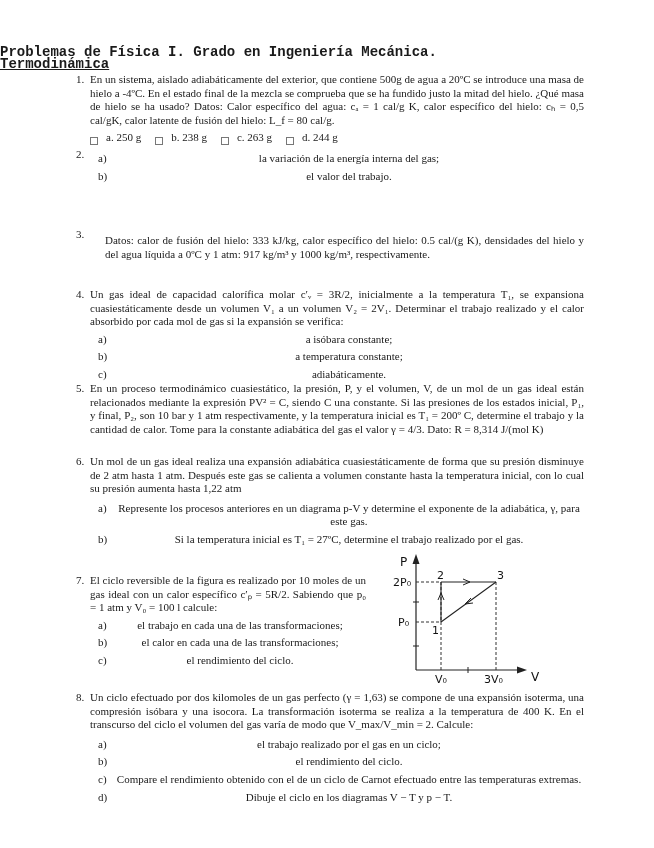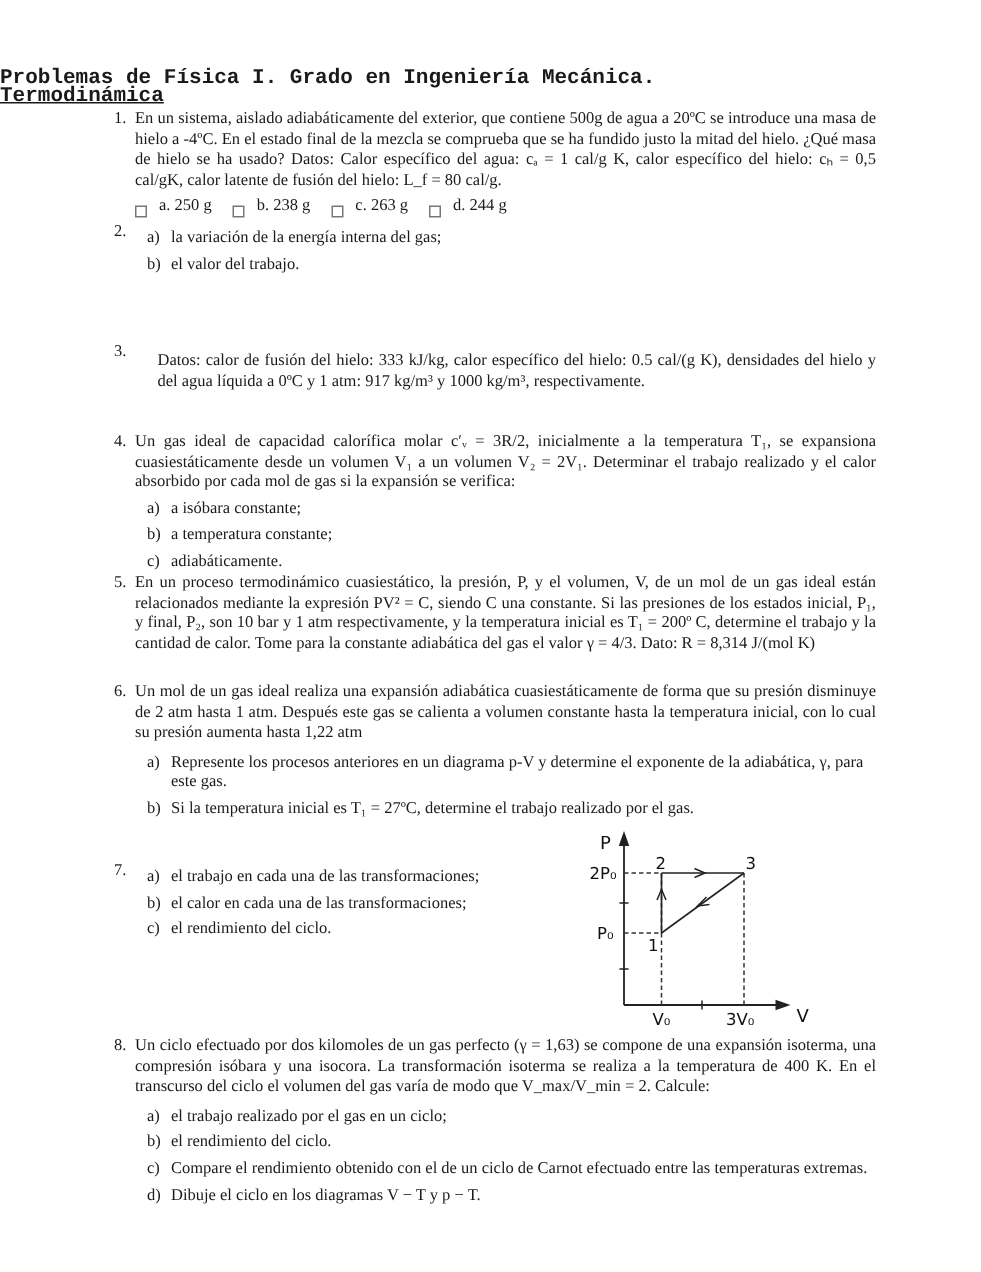--- a/index.html
+++ b/index.html
@@ -9,21 +9,21 @@
   .title { position:absolute; left:0; width:654px; text-align:left;
            font-family:Liberation Mono, monospace; font-weight:bold; font-size:14px; }
   .title1 { top:44px; }
   .title2 { top:56px; text-decoration:underline; }
   .prob { position:absolute; left:76px; width:508px;
           font-family:"Liberation Serif", serif; font-size:11px; line-height:13.6px; }
   .prob .num { position:absolute; left:0; top:0; }
   .prob .txt { margin-left:14px; text-align:justify; }
   .sub { position:relative; margin-left:22px; margin-top:4px; }
   .sub .lbl { position:absolute; left:0; top:0; }
-  .sub .stxt { margin-left:16px; display:block; }
+  .sub .stxt { margin-left:16px; display:block;text-align:center; }
   .choices { margin-left:14px; margin-top:4px; display:flex; gap:14px; }
   .choice { display:flex; align-items:flex-end; gap:8px; }
   .box { width:6px; height:6px; border:1px solid #777; display:inline-block; }
   .datos { margin-left:29px; margin-top:6px; text-align:justify; }
   .diagram { position:absolute; left:370px; top:548px; width:180px; height:140px; }
   .diagram text { font-family:"DejaVu Sans", sans-serif; fill:#111; }
 </style>
 </head>
 <body>
 
@@ -102,20 +102,21 @@
       <span class="stxt">Represente los procesos anteriores en un diagrama p-V y determine el exponente de la adiabática, γ, para este gas.</span>
     </div>
     <div class="sub">
       <span class="lbl">b)</span>
       <span class="stxt">Si la temperatura inicial es T₁ = 27ºC, determine el trabajo realizado por el gas.</span>
     </div>
   </div>
 
   <div class="prob" style="top:574px; width:290px;">
     <span class="num">7.</span>
+    <div class="txt">El ciclo reversible de la figura es realizado por 10 moles de un gas ideal con un calor específico c′ₚ = 5R/2. Sabiendo que p₀ = 1 atm y V₀ = 100 l calcule:</div>
     <div class="sub">
       <span class="lbl">a)</span>
       <span class="stxt">el trabajo en cada una de las transformaciones;</span>
     </div>
     <div class="sub">
       <span class="lbl">b)</span>
       <span class="stxt">el calor en cada una de las transformaciones;</span>
     </div>
     <div class="sub">
       <span class="lbl">c)</span>

